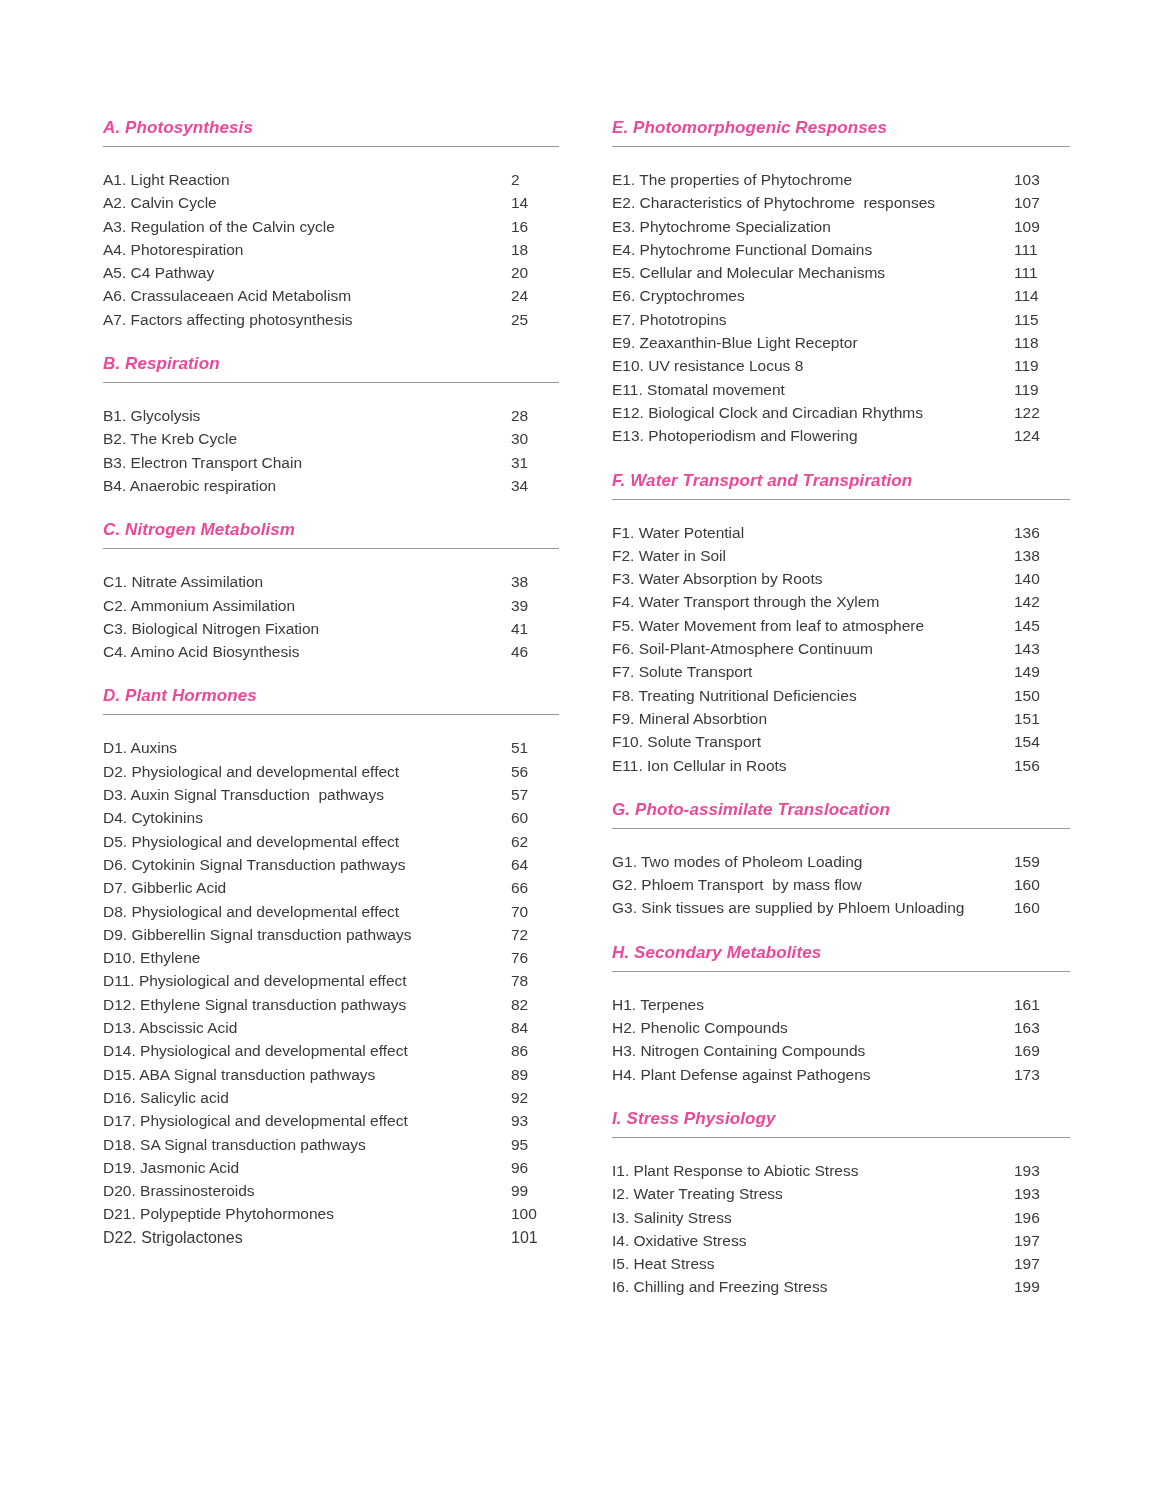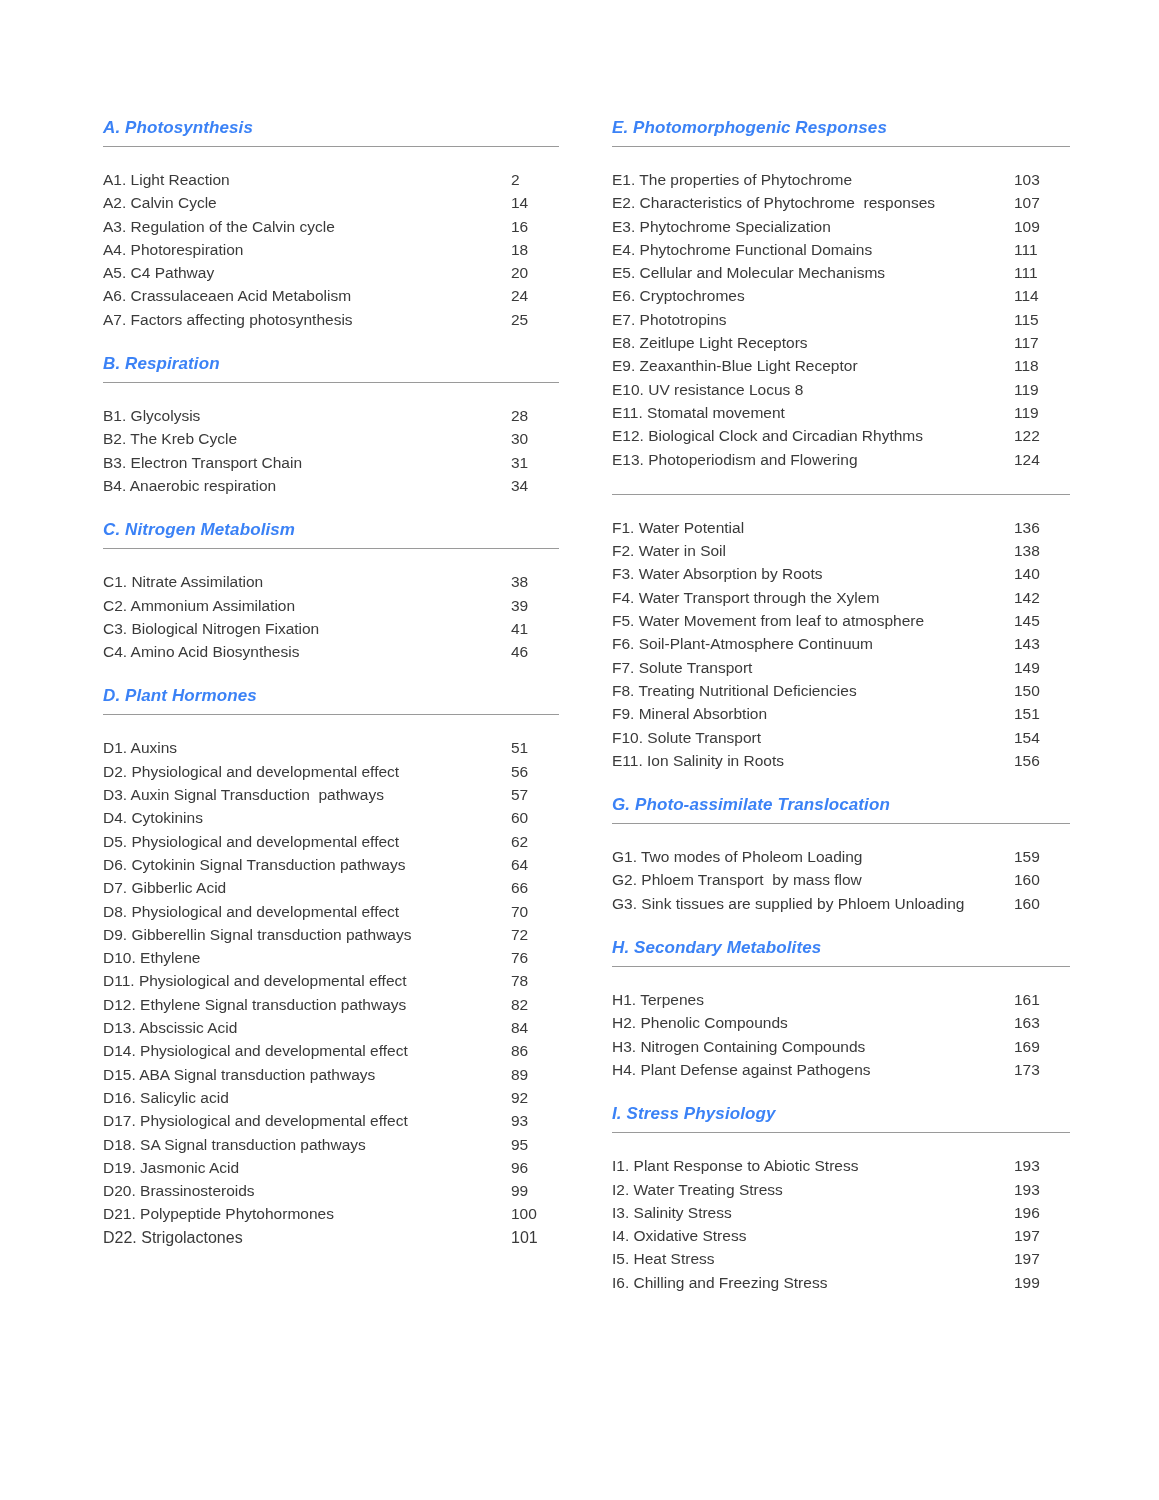--- a/index.html
+++ b/index.html
@@ -36,21 +36,21 @@
   }
   .column { flex: none; }
   .col-left  { width: 456px; margin-right: 53px; }
   .col-right { width: 458px; }
 
   .toc-section { margin-bottom: 23px; }
   .sec-heading {
     font-size: 17px;
     font-weight: bold;
     font-style: italic;
-    color: #3b82f6;
+    color: #ec4899;
     margin: 0;
     line-height: 20px;
     letter-spacing: 0.1px;
   }
   .rule {
     border-bottom: 1px solid #9a9a9a;
     margin-top: 8px;
   }
   .entries {
     list-style: none;
@@ -147,42 +147,42 @@
           <h2 class="sec-heading">E. Photomorphogenic Responses</h2>
           <div class="rule"></div>
           <ul class="entries">
             <li class="entry"><span class="entry-label">E1. The properties of Phytochrome</span><span class="entry-page">103</span></li>
             <li class="entry"><span class="entry-label">E2. Characteristics of Phytochrome  responses</span><span class="entry-page">107</span></li>
             <li class="entry"><span class="entry-label">E3. Phytochrome Specialization</span><span class="entry-page">109</span></li>
             <li class="entry"><span class="entry-label">E4. Phytochrome Functional Domains</span><span class="entry-page">111</span></li>
             <li class="entry"><span class="entry-label">E5. Cellular and Molecular Mechanisms</span><span class="entry-page">111</span></li>
             <li class="entry"><span class="entry-label">E6. Cryptochromes</span><span class="entry-page">114</span></li>
             <li class="entry"><span class="entry-label">E7. Phototropins</span><span class="entry-page">115</span></li>
-            <li class="entry"><span class="entry-label">E8. Zeitlupe Light Receptors</span><span class="entry-page">117</span></li>
             <li class="entry"><span class="entry-label">E9. Zeaxanthin-Blue Light Receptor</span><span class="entry-page">118</span></li>
             <li class="entry"><span class="entry-label">E10. UV resistance Locus 8</span><span class="entry-page">119</span></li>
             <li class="entry"><span class="entry-label">E11. Stomatal movement</span><span class="entry-page">119</span></li>
             <li class="entry"><span class="entry-label">E12. Biological Clock and Circadian Rhythms</span><span class="entry-page">122</span></li>
             <li class="entry"><span class="entry-label">E13. Photoperiodism and Flowering</span><span class="entry-page">124</span></li>
           </ul>
         </section>
         <section class="toc-section">
+          <h2 class="sec-heading">F. Water Transport and Transpiration</h2>
           <div class="rule"></div>
           <ul class="entries">
             <li class="entry"><span class="entry-label">F1. Water Potential</span><span class="entry-page">136</span></li>
             <li class="entry"><span class="entry-label">F2. Water in Soil</span><span class="entry-page">138</span></li>
             <li class="entry"><span class="entry-label">F3. Water Absorption by Roots</span><span class="entry-page">140</span></li>
             <li class="entry"><span class="entry-label">F4. Water Transport through the Xylem</span><span class="entry-page">142</span></li>
             <li class="entry"><span class="entry-label">F5. Water Movement from leaf to atmosphere</span><span class="entry-page">145</span></li>
             <li class="entry"><span class="entry-label">F6. Soil-Plant-Atmosphere Continuum</span><span class="entry-page">143</span></li>
             <li class="entry"><span class="entry-label">F7. Solute Transport</span><span class="entry-page">149</span></li>
             <li class="entry"><span class="entry-label">F8. Treating Nutritional Deficiencies</span><span class="entry-page">150</span></li>
             <li class="entry"><span class="entry-label">F9. Mineral Absorbtion</span><span class="entry-page">151</span></li>
             <li class="entry"><span class="entry-label">F10. Solute Transport</span><span class="entry-page">154</span></li>
-            <li class="entry"><span class="entry-label">E11. Ion Salinity in Roots</span><span class="entry-page">156</span></li>
+            <li class="entry"><span class="entry-label">E11. Ion Cellular in Roots</span><span class="entry-page">156</span></li>
           </ul>
         </section>
         <section class="toc-section">
           <h2 class="sec-heading">G. Photo-assimilate Translocation</h2>
           <div class="rule"></div>
           <ul class="entries">
             <li class="entry"><span class="entry-label">G1. Two modes of Pholeom Loading</span><span class="entry-page">159</span></li>
             <li class="entry"><span class="entry-label">G2. Phloem Transport  by mass flow</span><span class="entry-page">160</span></li>
             <li class="entry"><span class="entry-label">G3. Sink tissues are supplied by Phloem Unloading</span><span class="entry-page">160</span></li>
           </ul>

